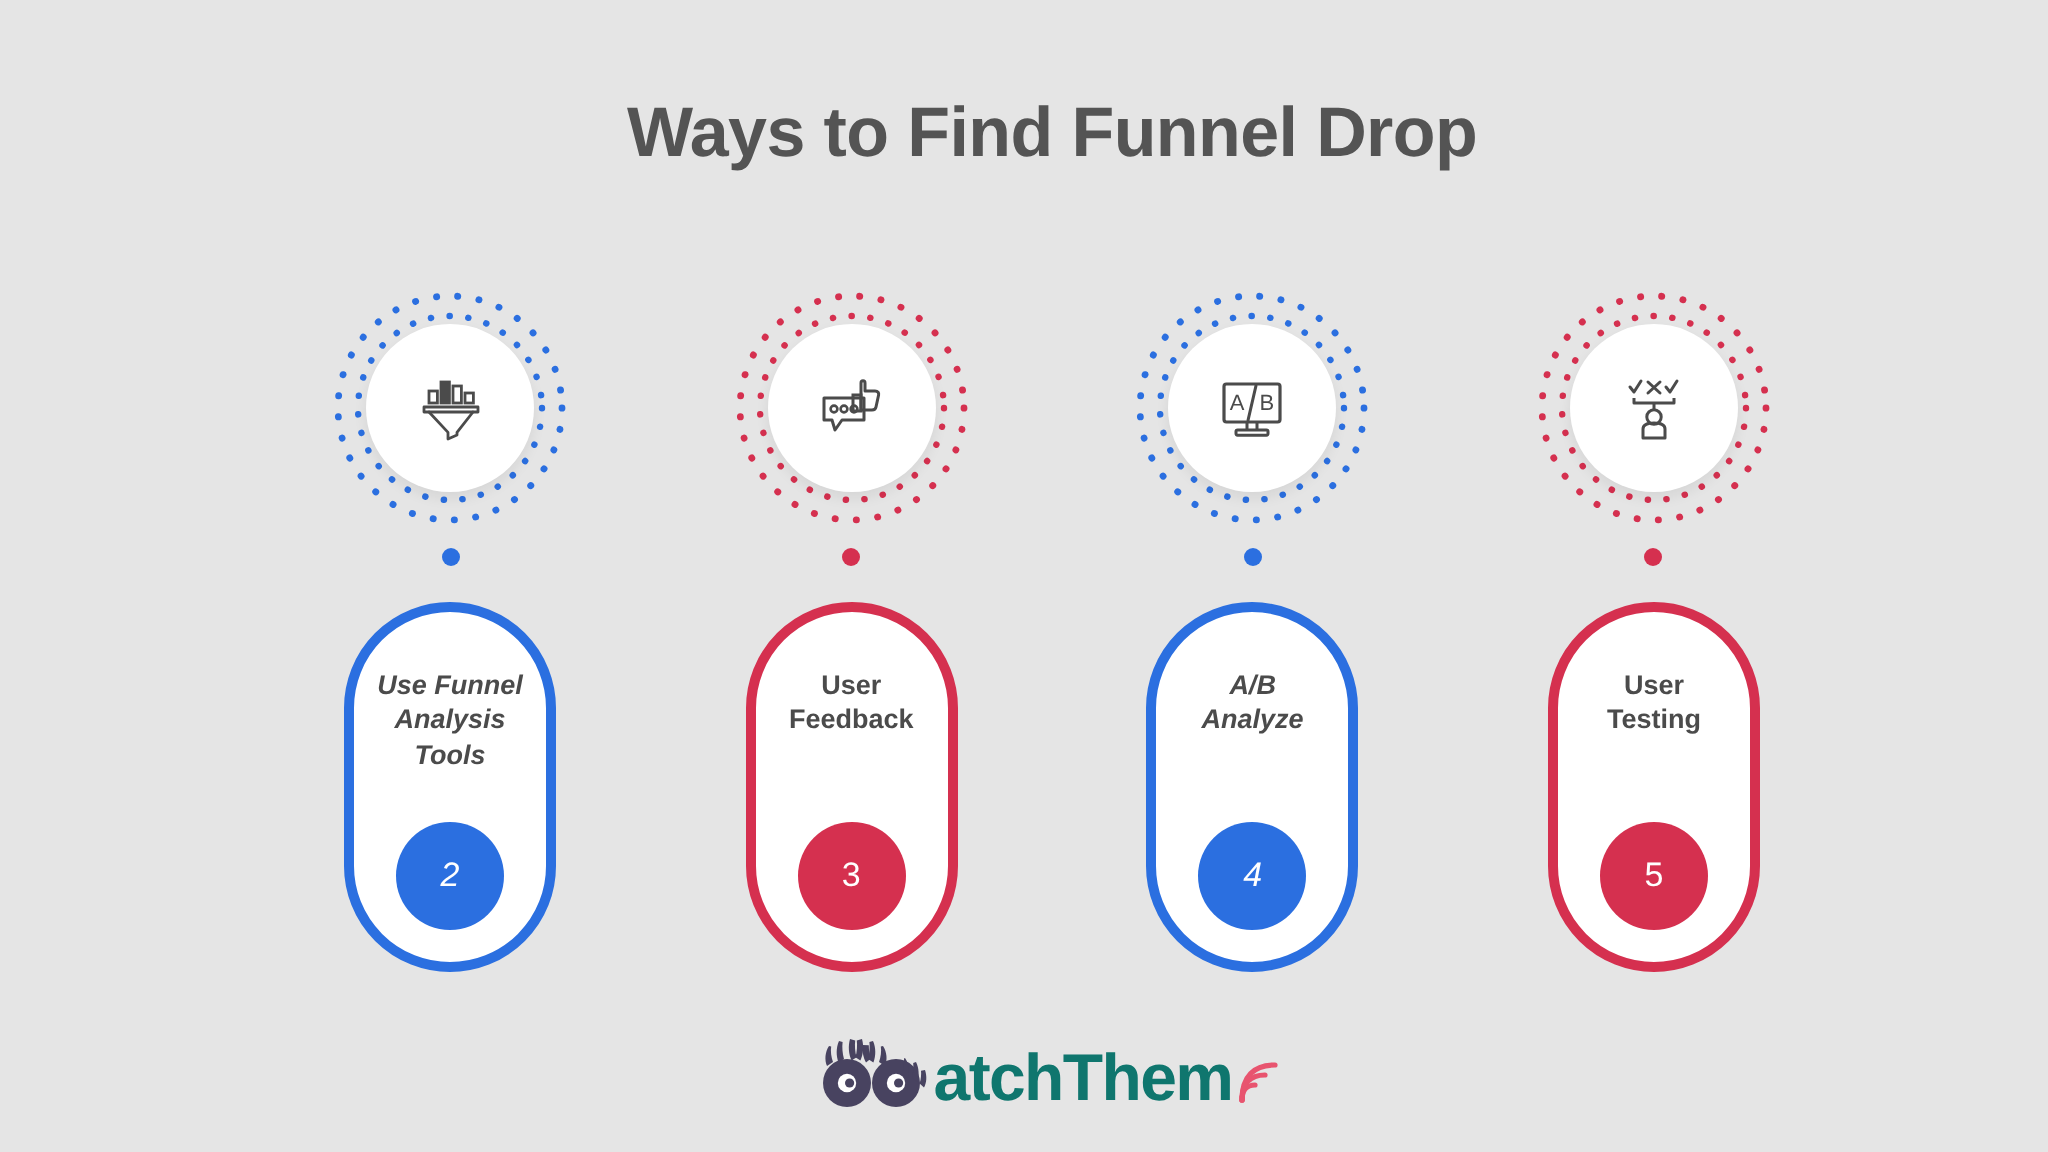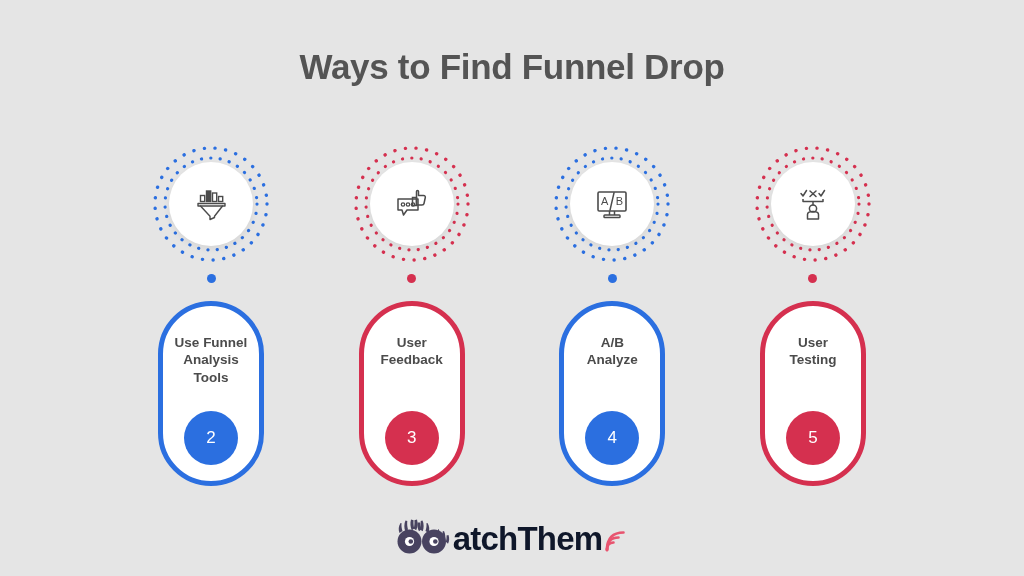--- a/index.html
+++ b/index.html
@@ -12,20 +12,21 @@
     background: #e5e5e5;
     font-family: "Liberation Sans", sans-serif;
     overflow: hidden;
     position: relative;
   }
 
   .page {
     position: relative;
     width: 812px;
     height: 576px;
+    margin-left: 14px;
   }
 
   
   .page-title {
     position: absolute;
     top: 47px;
     left: 0;
     width: 1024px;
     text-align: center;
     font-size: 35px;
@@ -93,21 +94,21 @@
     width: 106px;
     height: 185px;
     box-sizing: border-box;
     border-radius: 54px;
     background: #ffffff;
     border: 5px solid #d5304f;
     display: flex;
     flex-direction: column;
     align-items: center;
   }
-  .pill-card.blue { border-color: #2b6fe0; }
+  .pill-card.blue { border-color: #2b6fe0; font-style: italic; }
 
   .card-label {
     margin-top: 28px;
     width: 96px;
     text-align: center;
     font-size: 13.5px;
     font-weight: bold;
     line-height: 1.28;
     color: #4b4b4b;
     white-space: pre-line;
@@ -135,21 +136,21 @@
     top: 519px;
     width: 1024px;
     display: flex;
     align-items: center;
     justify-content: center;
   }
   .logo-mark { display: block; }
   .logo-text {
     font-size: 33px;
     font-weight: bold;
-    color: #0f172a;
+    color: #0f766e;
     letter-spacing: -0.8px;
     margin-left: 1px;
     line-height: 1;
   }
   .logo-signal {
     display: block;
     margin-left: 2px;
     margin-top: 6px;
   }
 </style>

